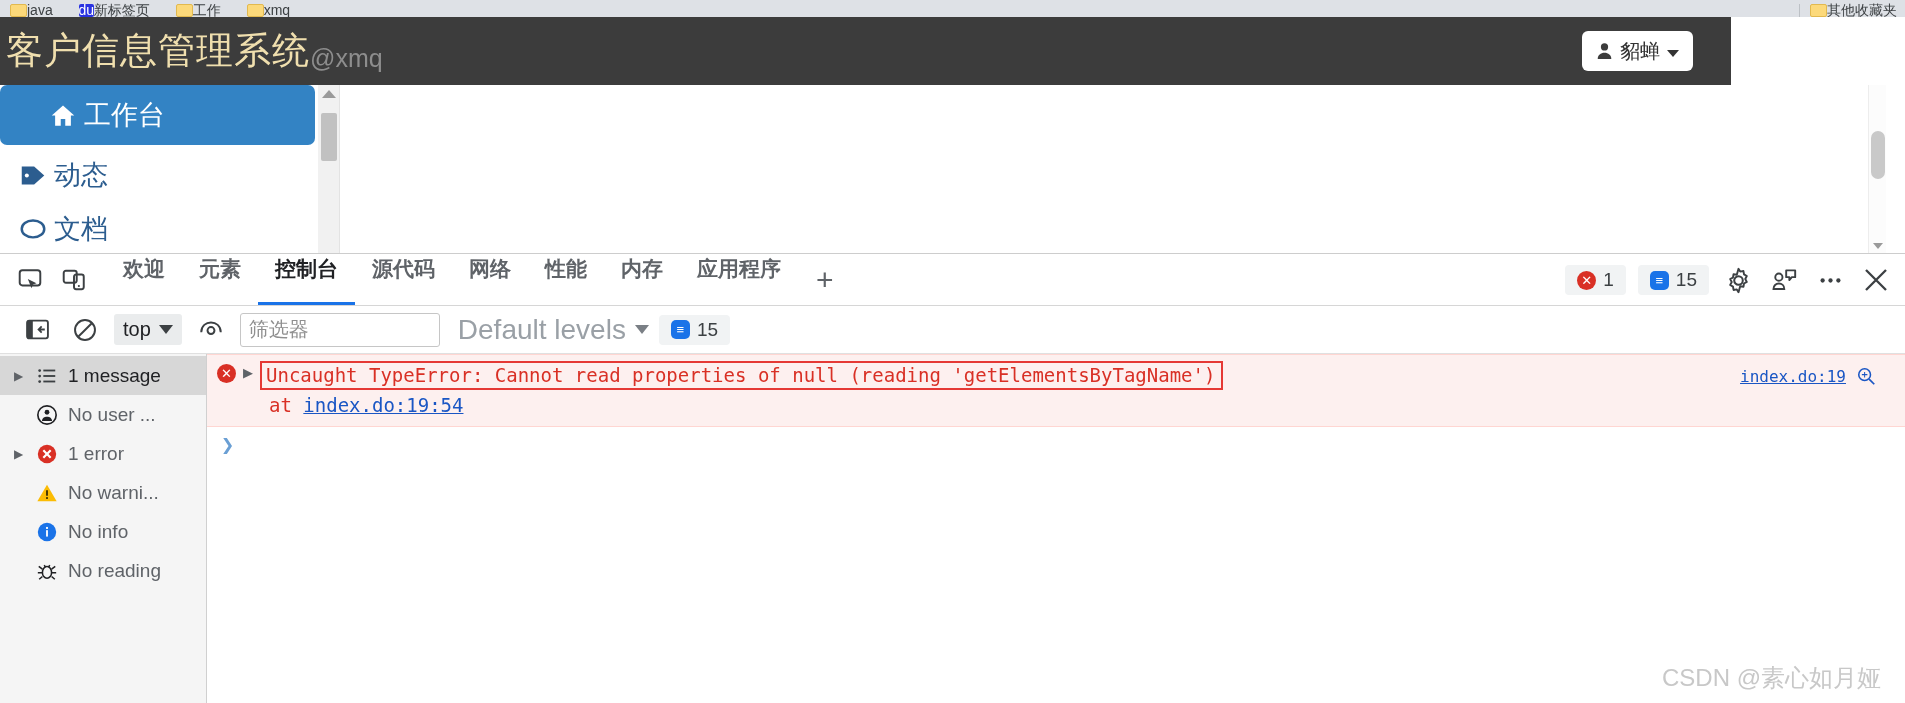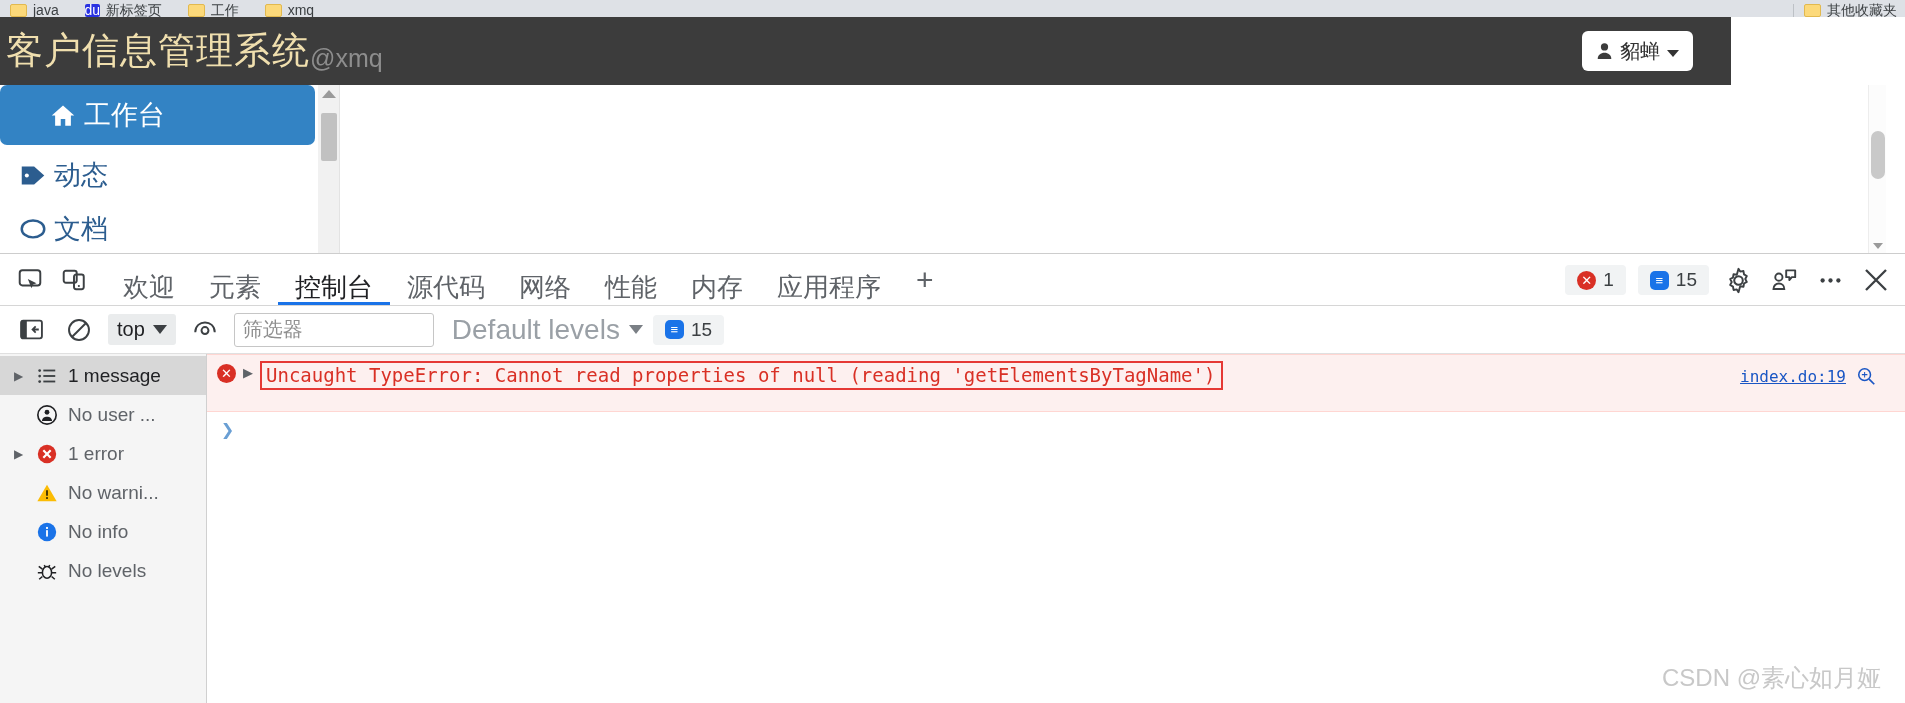--- a/index.html
+++ b/index.html
@@ -14,21 +14,20 @@
   #bookmarks-bar {
     position: absolute; top: 0; left: 0;
     width: 1905px; height: 17px;
     background: #dee1e6;
     display: flex; align-items: flex-end;
     padding-left: 10px;
     overflow: hidden;
   }
   .bm-item {
     display: flex; align-items: center;
-    gap: 6px;
     margin-right: 26px;
     font-size: 14px; color: #3c4043;
     white-space: nowrap;
     line-height: 14px;
   }
   .bm-folder {
     width: 17px; height: 13px;
     background: #fcd97a;
     border: 1px solid #e2b94f;
     border-radius: 2px;
@@ -181,24 +180,25 @@
     padding-left: 8px;
   }
   .dt-toolicon {
     width: 44px; height: 40px;
     display: flex; align-items: center; justify-content: center;
     cursor: pointer;
   }
   .dt-tab {
     height: 50px;
     padding: 0 17px;
-    display: flex; align-items: flex-end;
-    font-size: 26px; color: #5f6368;
+    display: flex; align-items: flex-start;
+    font-size: 21px; color: #5f6368;
     cursor: pointer;
     position: relative;
+    font-weight: bold;
   }
   .dt-tab.first-group { margin-left: 10px; }
   .dt-tab.active {
     color: #202124;
     background: #ffffff;
     box-shadow: inset 0 -3px 0 #1a73e8;
   }
   #dt-add-tab {
     font-size: 30px; color: #5f6368;
     padding: 0 18px; cursor: pointer;
@@ -229,21 +229,21 @@
     width: 34px; height: 34px;
     display: flex; align-items: center; justify-content: center;
     cursor: pointer;
   }
 
   
   #console-toolbar {
     height: 48px;
     display: flex; align-items: center;
     gap: 10px;
-    padding-left: 12px;
+    padding-left: 18px;
     border-bottom: 1px solid #e0e0e0;
     background: #ffffff;
   }
   .ct-btn {
     width: 38px; height: 34px;
     display: flex; align-items: center; justify-content: center;
     cursor: pointer;
   }
   #ct-context {
     display: flex; align-items: center; gap: 8px;
@@ -647,33 +647,36 @@
       </div>
 
       <div class="cs-row">
         <span class="cs-arrow blank">▶</span>
         <span class="cs-icon">
           <svg width="22" height="22" viewBox="0 0 24 24">
             <ellipse cx="12" cy="13.5" rx="5" ry="6.5" fill="none" stroke="#202124" stroke-width="1.7"></ellipse>
             <path d="M7 10 L3 7 M17 10 L21 7 M7 14 H2 M17 14 H22 M7 18 L3.5 21 M17 18 L20.5 21 M9 5.5 L10.5 8 M15 5.5 L13.5 8" stroke="#202124" stroke-width="1.7" fill="none"></path>
           </svg>
         </span>
-        <span class="cs-label">No levels</span>
+        <span class="cs-label">No reading</span>
       </div>
     </div>
 
     <div id="console-messages">
       <div id="error-row">
         <div id="error-line1">
           <span id="error-dot">✕</span>
           <span id="error-expand">▶</span>
           <span id="error-text-box">
             <span class="mono">Uncaught TypeError: Cannot read properties of null (reading 'getElementsByTagName')</span>
           </span>
         </div>
+        <div id="error-line2">
+          <span class="mono">at </span><a class="mono" style="color:#1a56c4" href="#">index.do:19:54</a>
+        </div>
         <div id="error-source-link">
           <span class="src">index.do:19</span>
           <svg width="22" height="22" viewBox="0 0 24 24">
             <circle cx="10.5" cy="10.5" r="6.4" fill="none" stroke="#1a56c4" stroke-width="1.7"></circle>
             <path d="M15.4 15.4 L21 21" stroke="#1a56c4" stroke-width="1.9"></path>
             <path d="M10.5 7.5 v6 M7.5 10.5 h6" stroke="#1a56c4" stroke-width="1.1"></path>
           </svg>
         </div>
       </div>
 

